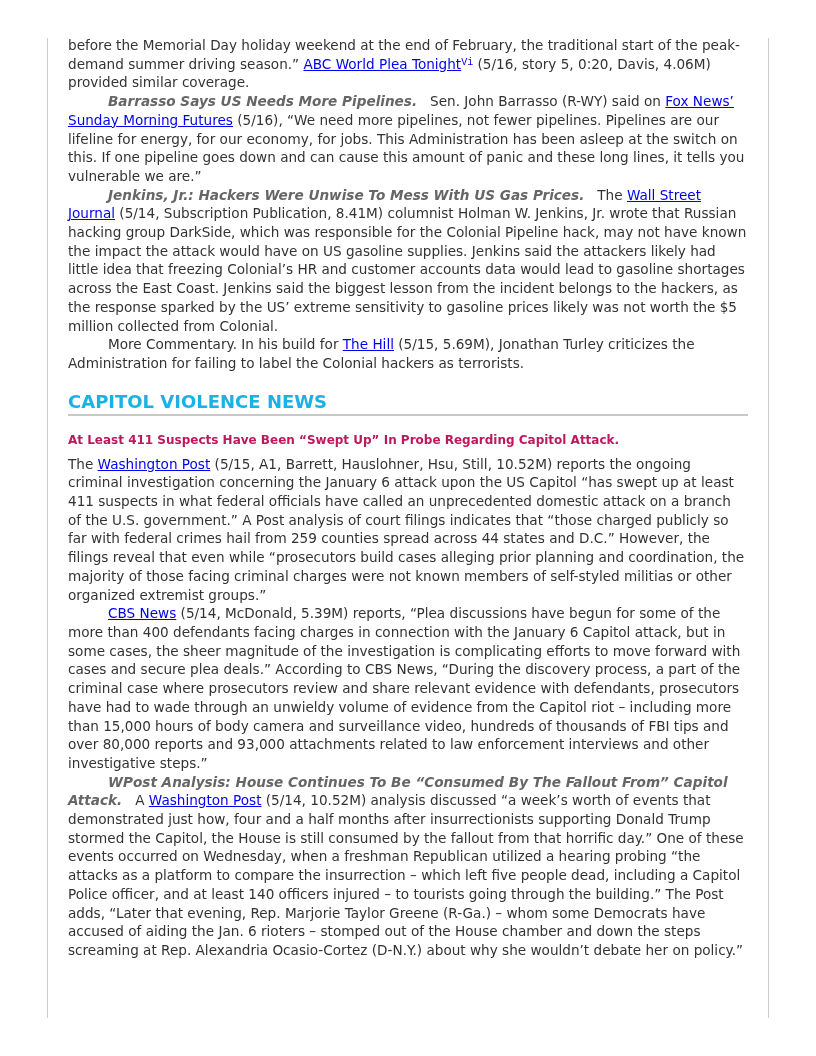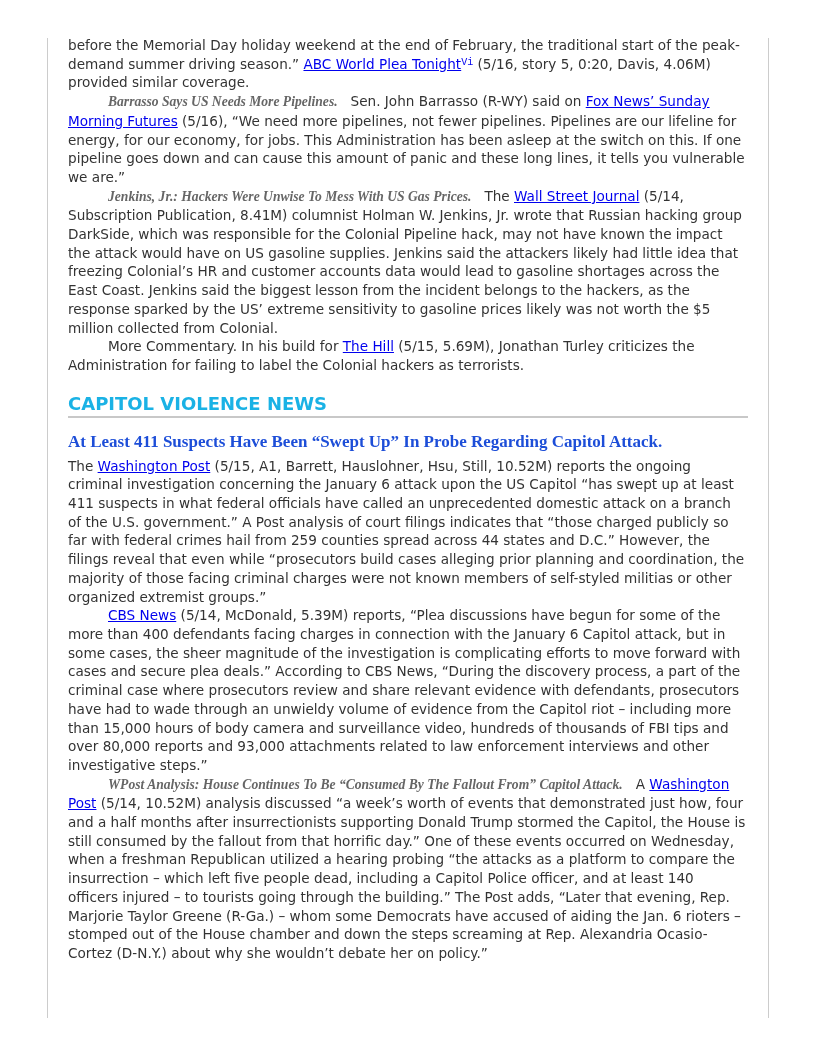--- a/index.html
+++ b/index.html
@@ -4,26 +4,26 @@
 <style>
   html, body { margin:0; padding:0; background:#fff; }
   body { width:816px; height:1056px; position:relative; overflow:hidden;
          font-family:"DejaVu Sans","Liberation Sans",sans-serif; color:#333; }
   .rule-left { position:absolute; left:47px; top:38px; width:1px; height:980px; background:#ccc; }
   .rule-right { position:absolute; left:768px; top:38px; width:1px; height:980px; background:#ccc; }
   .content { position:absolute; left:68px; top:36px; width:680px;
              font-size:13.6px; line-height:18.7px; }
   p { margin:0; }
   .indent { text-indent:40px; }
-  .lead { font-weight:bold; font-style:italic; color:#666;font-family:Liberation Serif, serif; }
+  .lead { font-weight:bold; font-style:italic; color:#666; }
   a { color:#1a0dab; color:#0000ee; text-decoration:underline; }
   sup { font-size:10px; color:#0000ee; vertical-align:4px; line-height:0;font-family:Liberation Mono, monospace; }
   .section-title { color:#1ab2e5; font-weight:bold; font-size:18px; line-height:22px;
                    margin-top:18px; padding-bottom:1px; border-bottom:2px solid #c8c8c8; }
-  .headline { font-weight:bold; color:#1d4ed8; font-size:17px; margin-top:14px; margin-bottom:5px; line-height:20px;font-family:Liberation Serif, serif; }
+  .headline { font-weight:bold; color:#be185d; font-size:12px; margin-top:14px; margin-bottom:5px; line-height:20px; }
 </style>
 </head>
 <body>
 
 <div class="rule-left"></div>
 <div class="rule-right"></div>
 
 <div class="content">
   <p><span>before the Memorial Day holiday weekend at the end of February, the traditional start of the peak-demand summer driving season.” </span><a href="#">ABC World Plea Tonight</a><sup>Vi</sup><span> (5/16, story 5, 0:20, Davis, 4.06M) provided similar coverage.</span></p>
 

